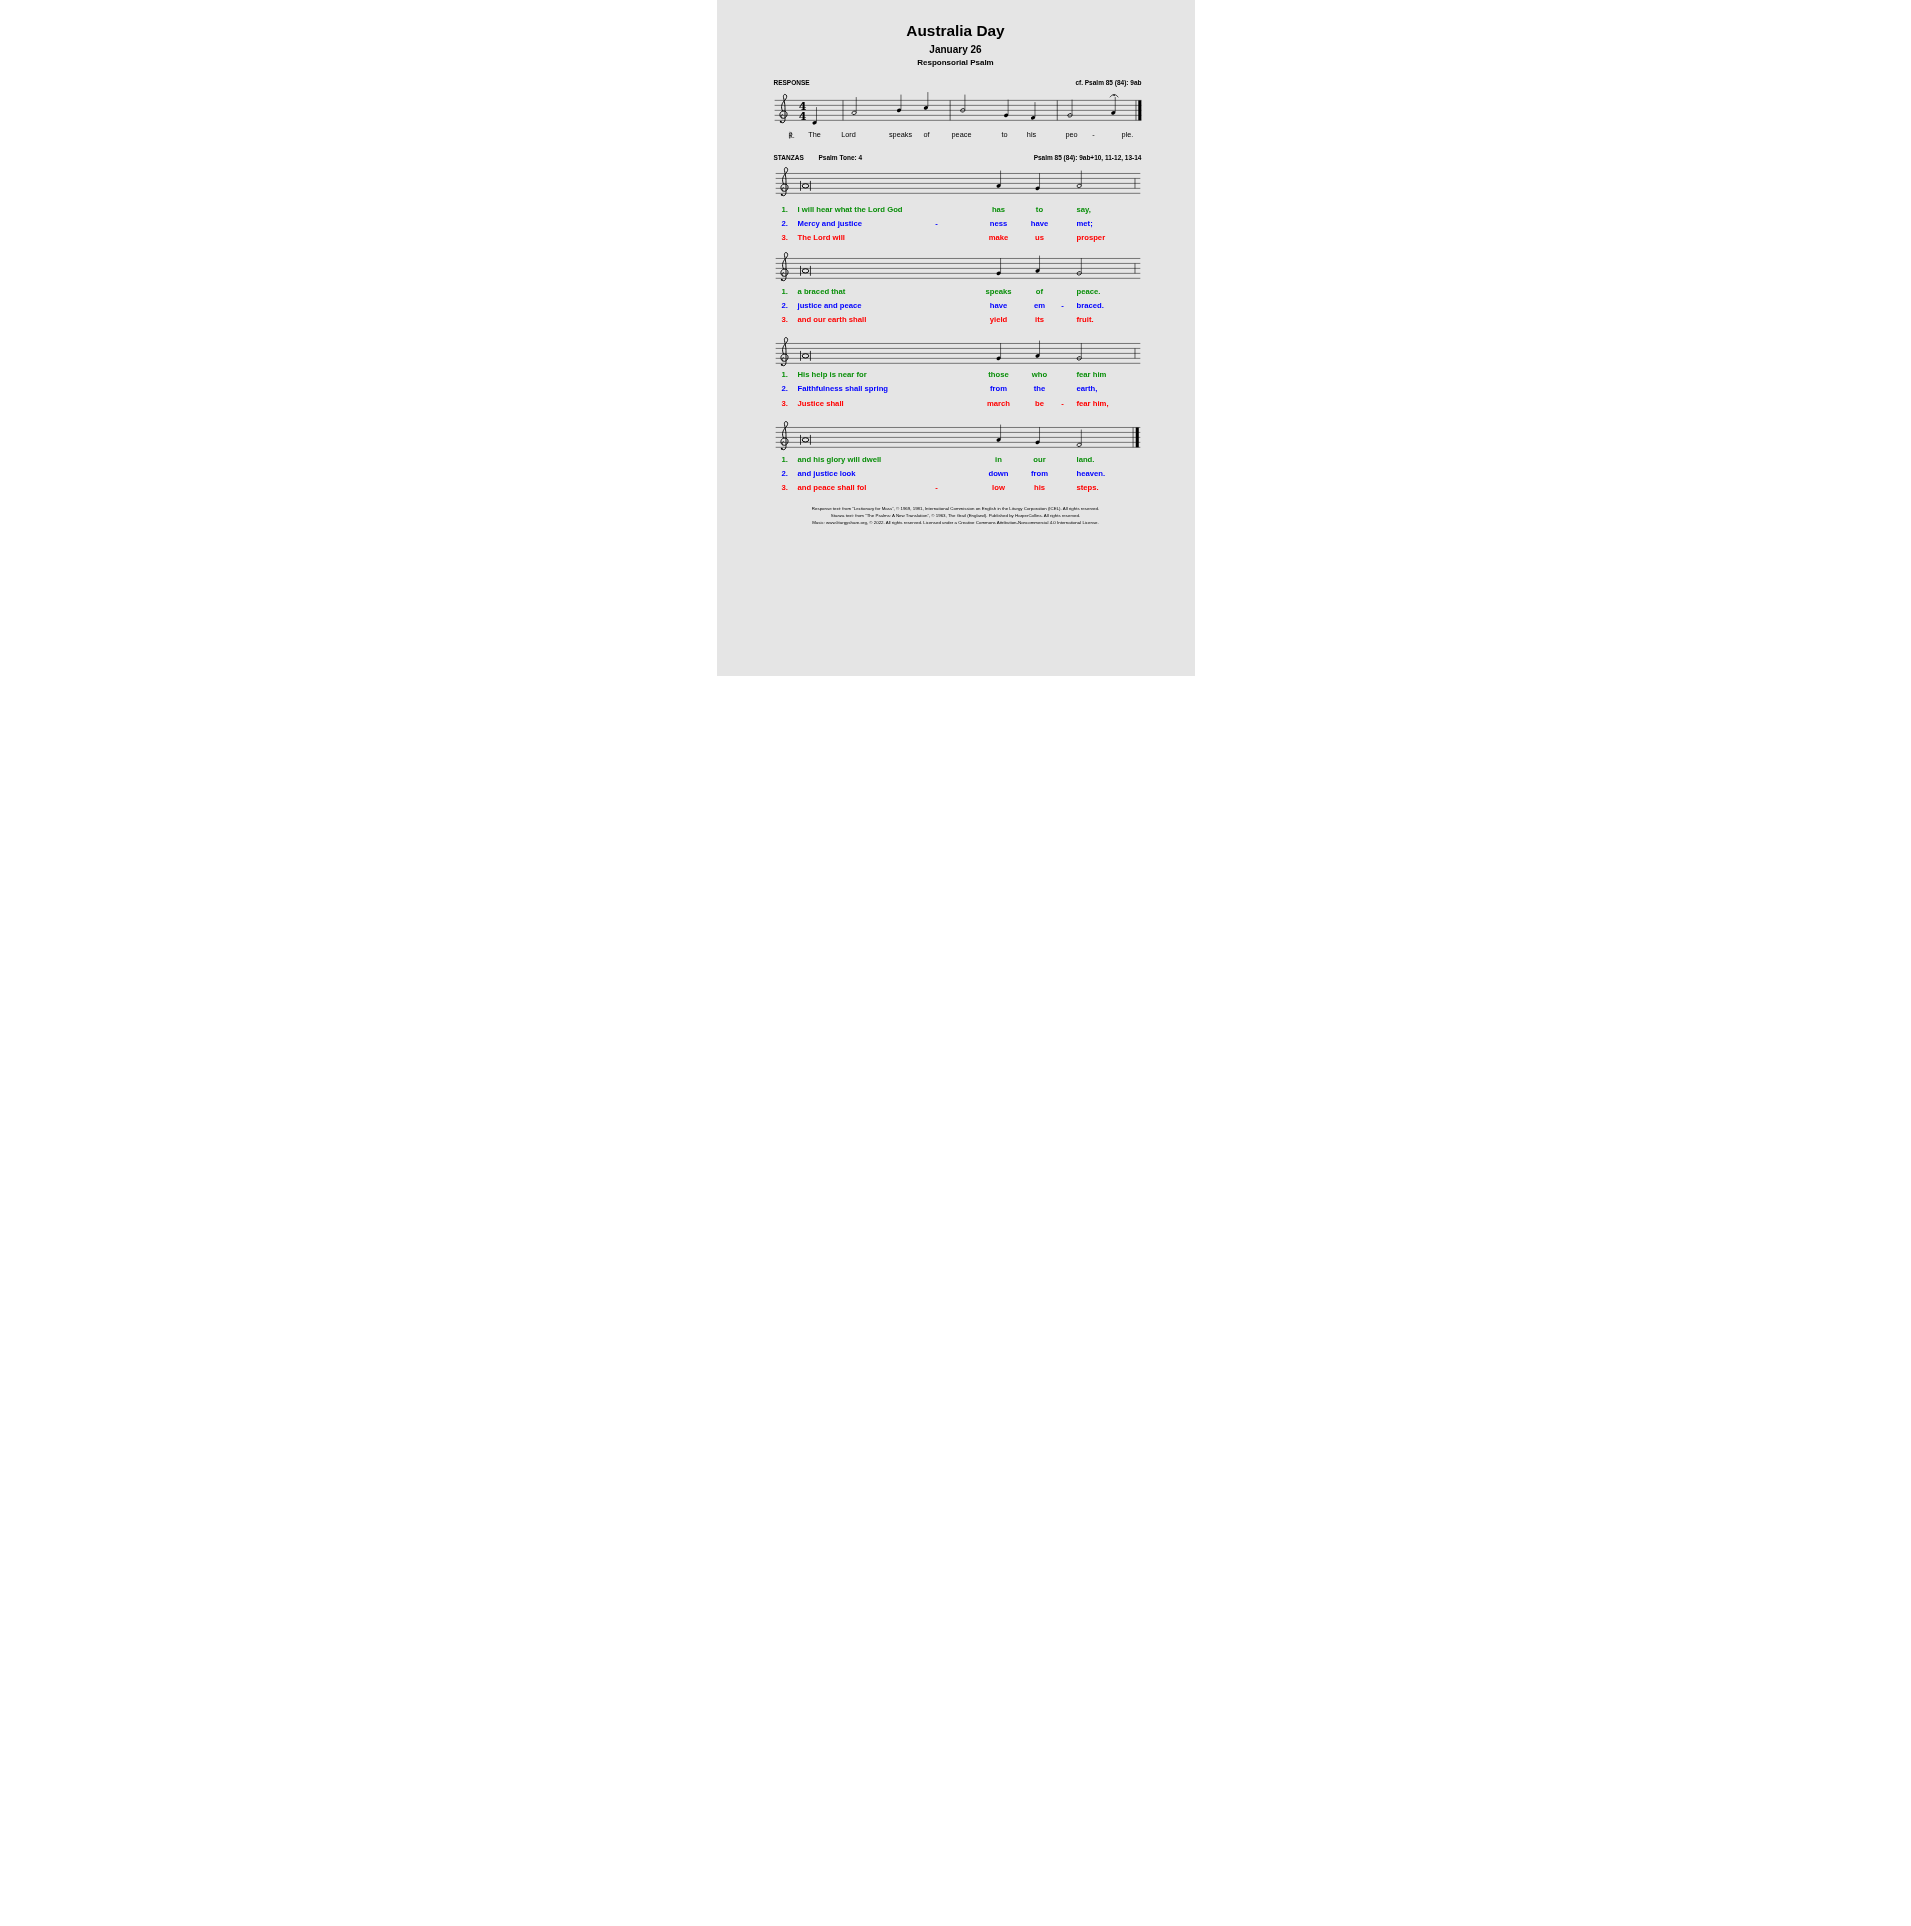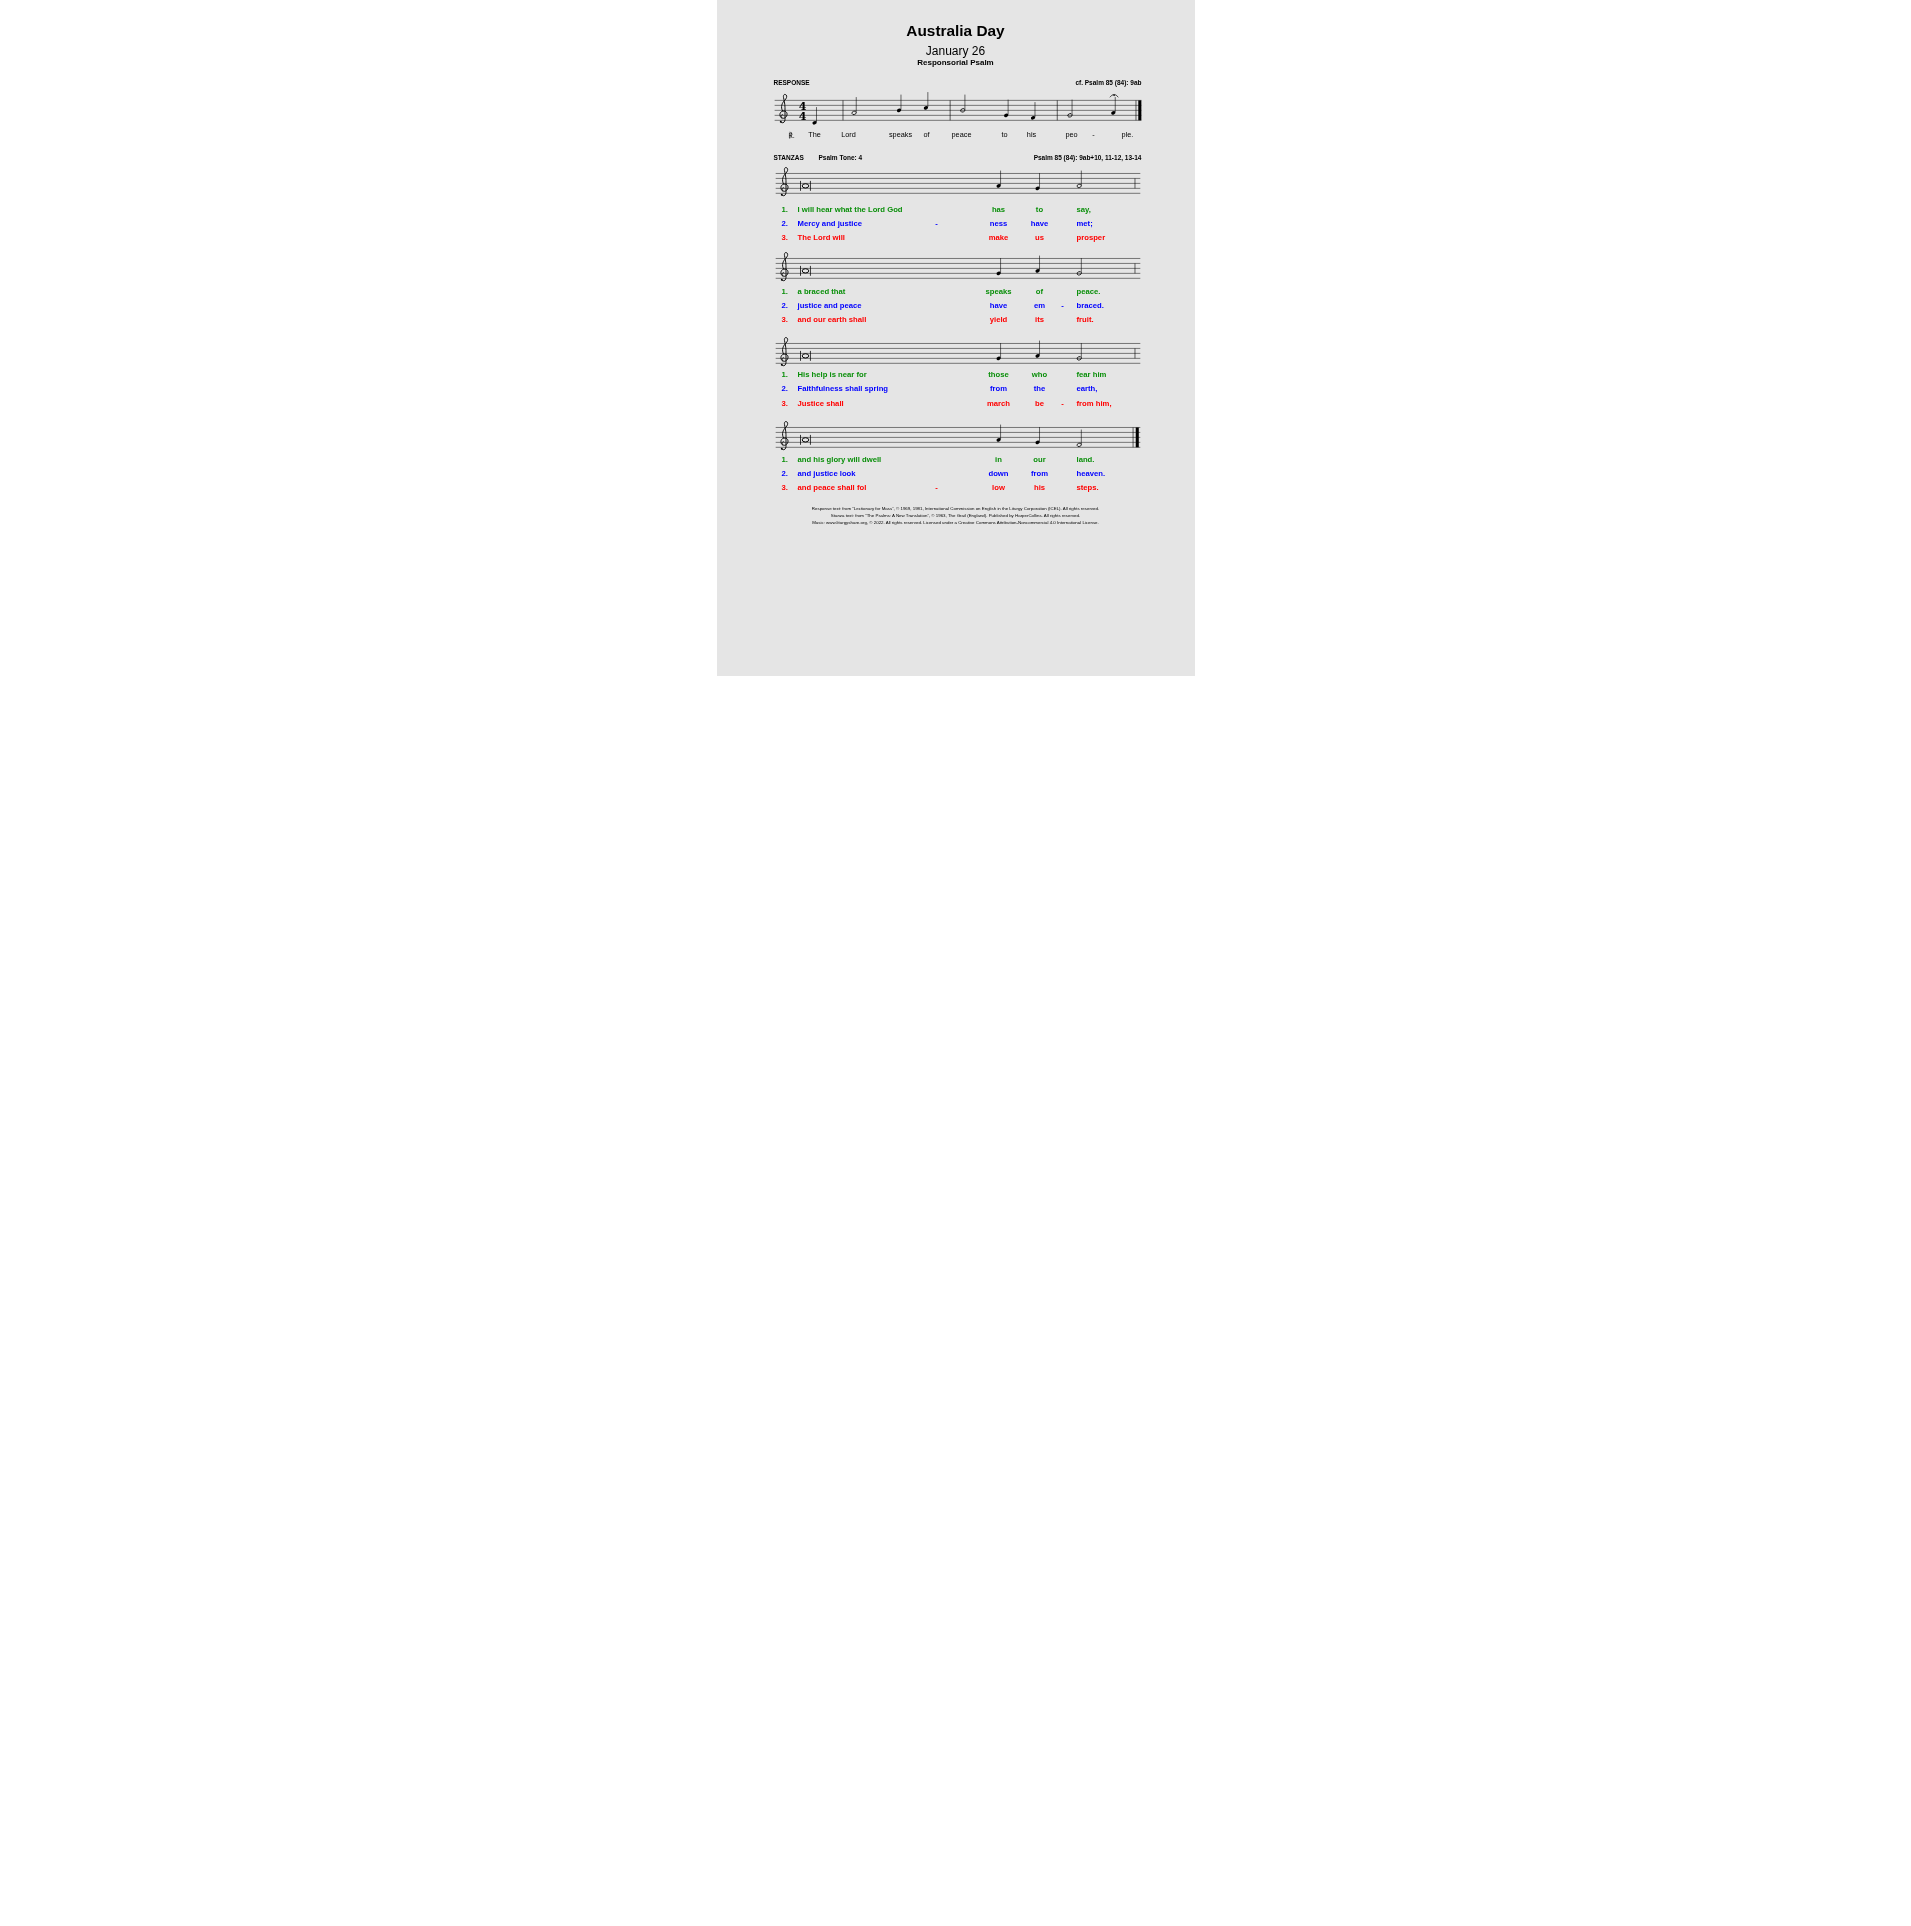--- a/index.html
+++ b/index.html
@@ -1,20 +1,20 @@
 <!DOCTYPE html>
 <html style="--verse1: #0a8f0a; --verse2: #0000ff; --verse3: #ff0000;font-size:6.2px"><head>
 <meta charset="utf-8">
 <style>
   html,body{margin:0;padding:0;background:#ffffff;}
   .page{position:relative;width:478px;height:676px;margin:0 auto;background:#e5e5e5;
         font-family:"Liberation Sans",sans-serif;color:#000;overflow:hidden;}
   .centered{position:absolute;left:0;width:100%;text-align:center;}
   .title{top:21.6px;font-size:15.4px;font-weight:700;}
-  .subtitle{top:44px;font-size:12px;font-weight:400;}
+  .subtitle{top:44px;font-size:10px;font-weight:700;}
   .subtitle2{top:58px;font-size:8px;font-weight:700;}
   .section-label{position:absolute;font-size:6.5px;font-weight:700;}
   .ref{position:absolute;right:53px;font-size:6.5px;font-weight:700;text-align:right;}
   .staff{position:absolute;}
   .lyric-row{position:absolute;left:0;width:100%;height:10.4px;}
   .lyric-row span{position:absolute;white-space:nowrap;}
   .resp-lyrics span{transform:translateX(-50%);font-size:7.3px;font-weight:400;}
   .stanza-row{font-size:7.7px;font-weight:600;}
   .stanza-row .num{left:65px;}
   .stanza-row .txt{left:81px;}
@@ -276,21 +276,21 @@
     <span class="c1">from</span>
     <span class="c2">the</span>
     <span class="c3">earth,</span>
   </div>
   <div class="lyric-row stanza-row v3" style="top:399px">
     <span class="num">3.</span>
     <span class="txt">Justice shall</span>
     <span class="c1">march</span>
     <span class="hy" style="left:346px">-</span>
     <span class="c2">be</span>
-    <span class="c3">from him,</span>
+    <span class="c3">fear him,</span>
   </div>
 
   <svg class="staff" style="left:57px;top:416px" width="368" height="42" viewBox="0 0 955 110">
     <g stroke="#000" stroke-width="1.3">
       <line x1="0" y1="30" x2="955" y2="30"></line>
         <line x1="0" y1="43" x2="955" y2="43"></line>
       <line x1="0" y1="56" x2="955" y2="56"></line>
         <line x1="0" y1="69" x2="955" y2="69"></line>
       <line x1="0" y1="82" x2="955" y2="82"></line>
       </g>

